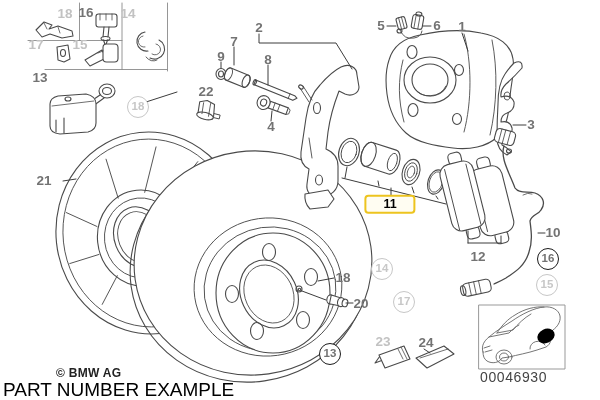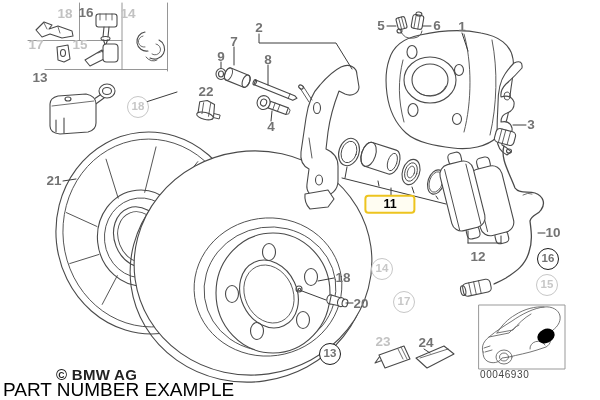--- a/index.html
+++ b/index.html
@@ -8,23 +8,23 @@
          font-family:"Liberation Sans", sans-serif;}
   #stage svg.art{position:absolute;left:0;top:0;}
   .co{position:absolute;transform:translate(-50%,-50%);font-weight:700;font-size:13.5px;
       color:#737373;line-height:1;white-space:nowrap;}
   .co.faint{color:#c2c2c2;text-align:right;}
   .co.circ{width:20px;height:20px;border:1.8px solid #1b1b1b;border-radius:50%;
       display:flex;align-items:center;justify-content:center;font-size:11.5px;background:#fff;}
   .co.circ.faint{border-color:#c7c7c7;color:#c7c7c7;}
   .co.hibox{border:2.6px solid var(--hl);border-radius:4px;background:#fffdf2;
       padding:1px 17px;font-size:12.5px;color:#000;}
-  .footer-copy{position:absolute;left:56px;top:366px;font-size:15px;font-weight:700;
+  .footer-copy{position:absolute;left:56px;top:366px;font-size:12px;font-weight:700;
       color:#222;letter-spacing:.3px;text-align:right;}
-  .footer-code{position:absolute;left:480px;top:369px;font-size:10px;color:#444;
+  .footer-code{position:absolute;left:480px;top:369px;font-size:14px;color:#444;
       letter-spacing:.6px;}
   .footer-caption{position:absolute;left:3px;top:379px;font-size:19px;color:#000;
       letter-spacing:0;}
 </style>
 </head>
 <body>
 
 <div id="stage">
 
 <svg class="art" width="600" height="400" viewBox="0 0 600 400">
@@ -279,21 +279,21 @@
   </g>
 </svg>
 
 <div class="co faint" style="left:65px;top:14px">18</div>
 <div class="co" style="left:86px;top:13px">16</div>
 <div class="co faint" style="left:128px;top:14px">14</div>
 <div class="co faint" style="left:36px;top:45px">17</div>
 <div class="co faint" style="left:80px;top:45px">15</div>
 <div class="co" style="left:40px;top:78px">13</div>
 <div class="co circ faint" style="left:138px;top:107px">18</div>
-<div class="co" style="left:54px;top:181px">21</div>
+<div class="co" style="left:44px;top:181px">21</div>
 <div class="co" style="left:259px;top:28px">2</div>
 <div class="co" style="left:234px;top:42px">7</div>
 <div class="co" style="left:221px;top:57px">9</div>
 <div class="co" style="left:268px;top:60px">8</div>
 <div class="co" style="left:206px;top:92px">22</div>
 <div class="co" style="left:271px;top:127px">4</div>
 <div class="co" style="left:381px;top:26px">5</div>
 <div class="co" style="left:437px;top:26px">6</div>
 <div class="co" style="left:462px;top:27px">1</div>
 <div class="co" style="left:531px;top:125px">3</div>

